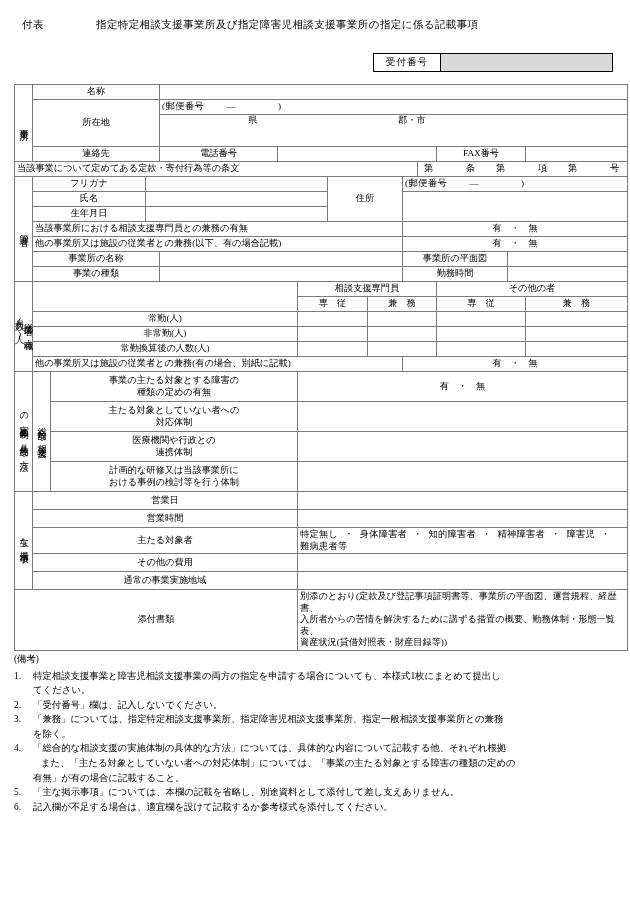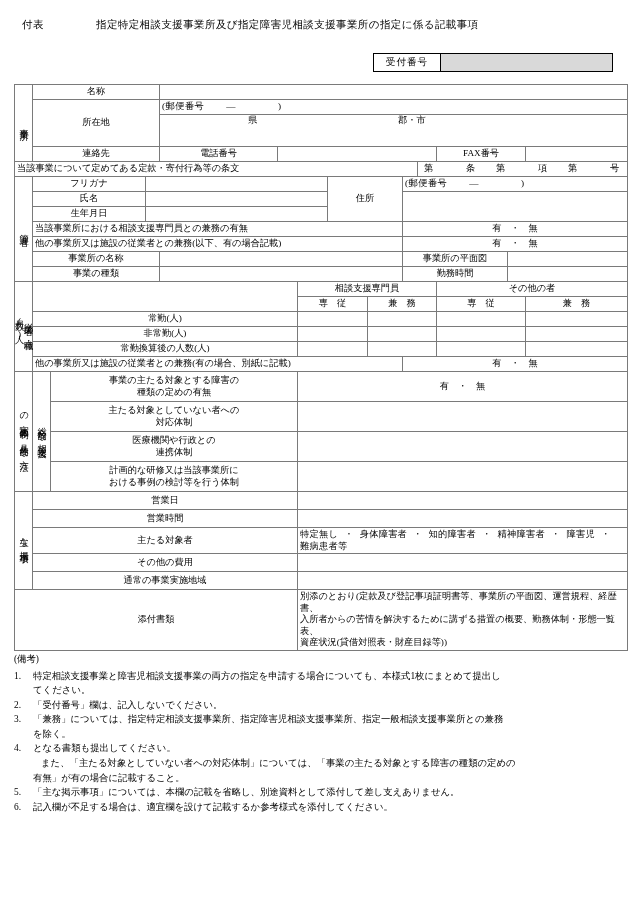--- a/index.html
+++ b/index.html
@@ -494,21 +494,21 @@
       <div class="note-num">3.</div>
       <div class="note-body">
         <p>「兼務」については、指定特定相談支援事業所、指定障害児相談支援事業所、指定一般相談支援事業所との兼務</p>
         <p>を除く。</p>
       </div>
     </div>
 
     <div class="note-item">
       <div class="note-num">4.</div>
       <div class="note-body">
-        <p>となる書類も提出してください。</p>
+        <p>「総合的な相談支援の実施体制の具体的な方法」については、具体的な内容について記載する他、それぞれ根拠</p>
         <p class="cont">また、「主たる対象としていない者への対応体制」については、「事業の主たる対象とする障害の種類の定めの</p>
         <p>有無」が有の場合に記載すること。</p>
       </div>
     </div>
 
     <div class="note-item">
       <div class="note-num">5.</div>
       <div class="note-body">
         <p>「主な掲示事項」については、本欄の記載を省略し、別途資料として添付して差し支えありません。</p>
       </div>

